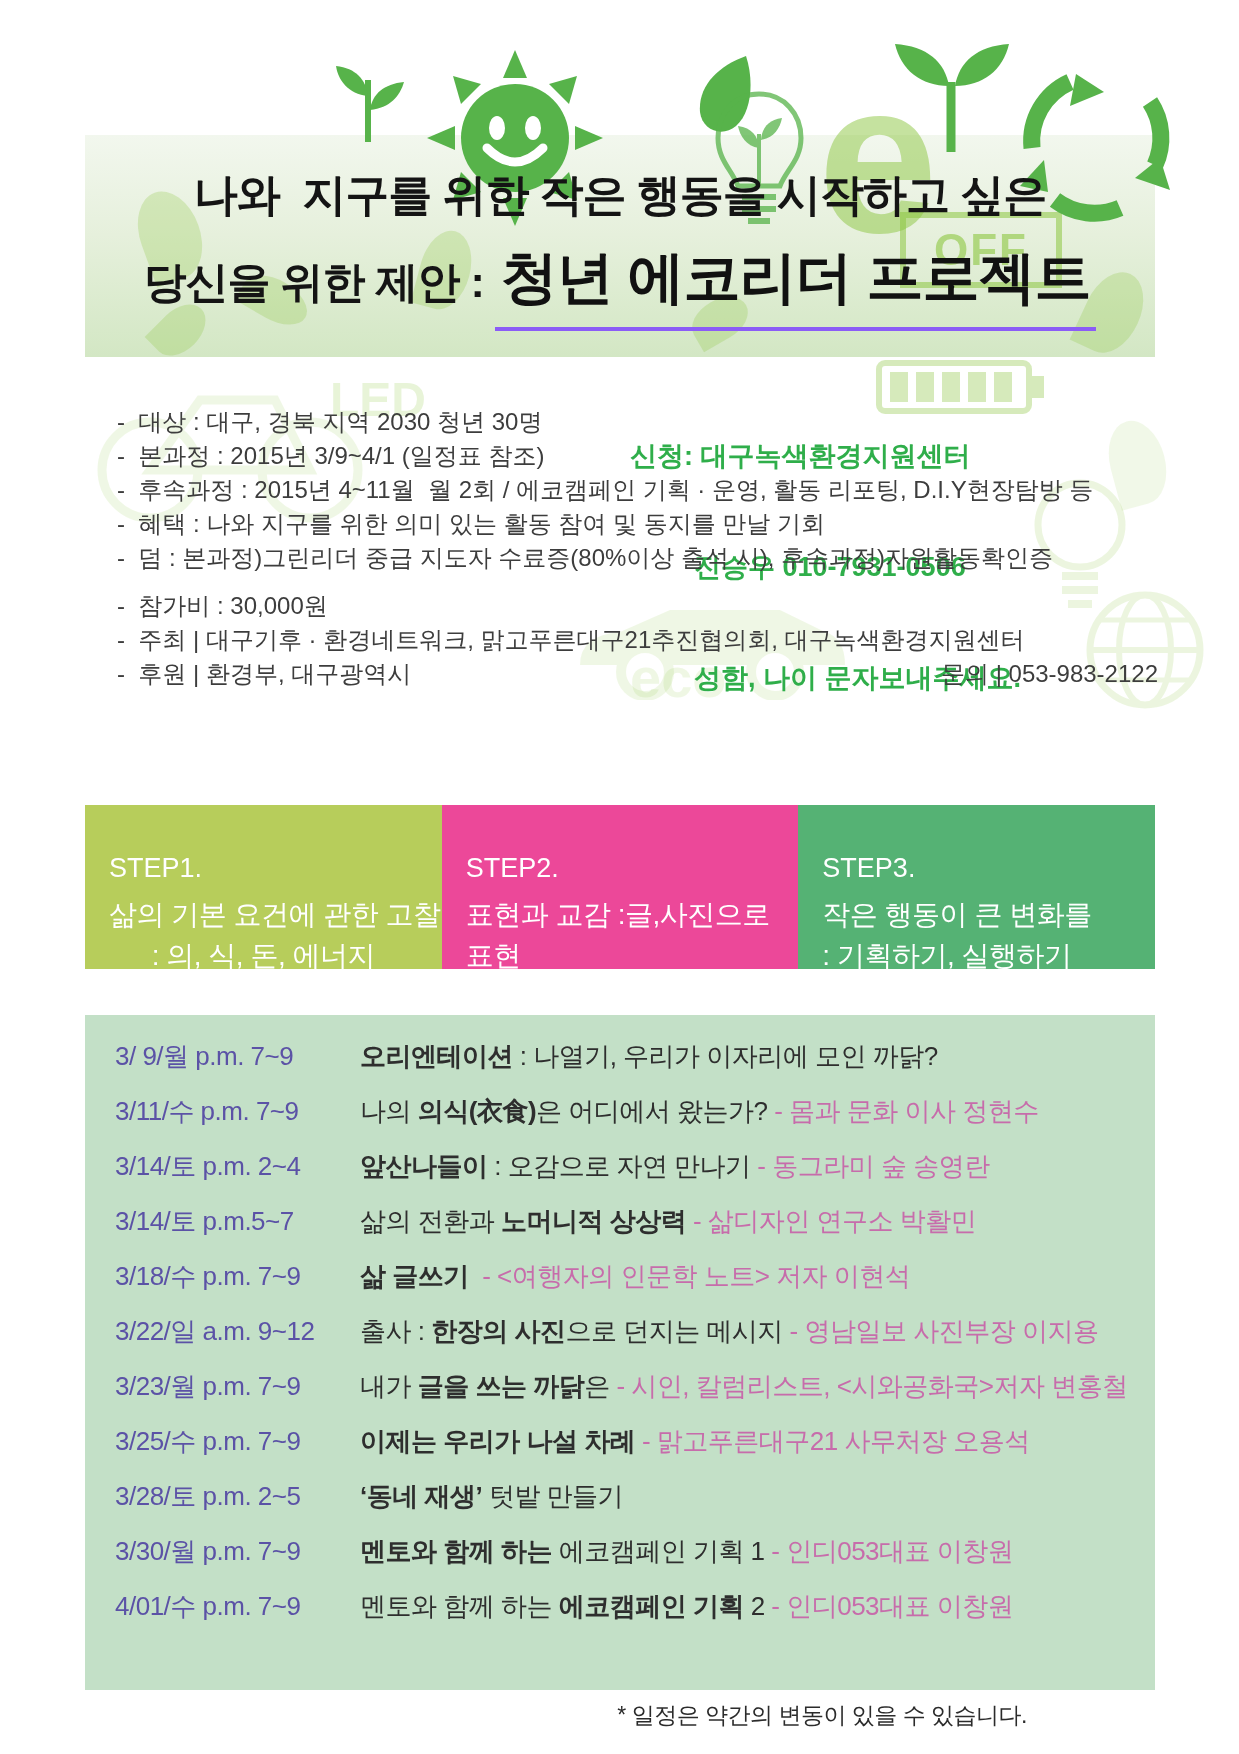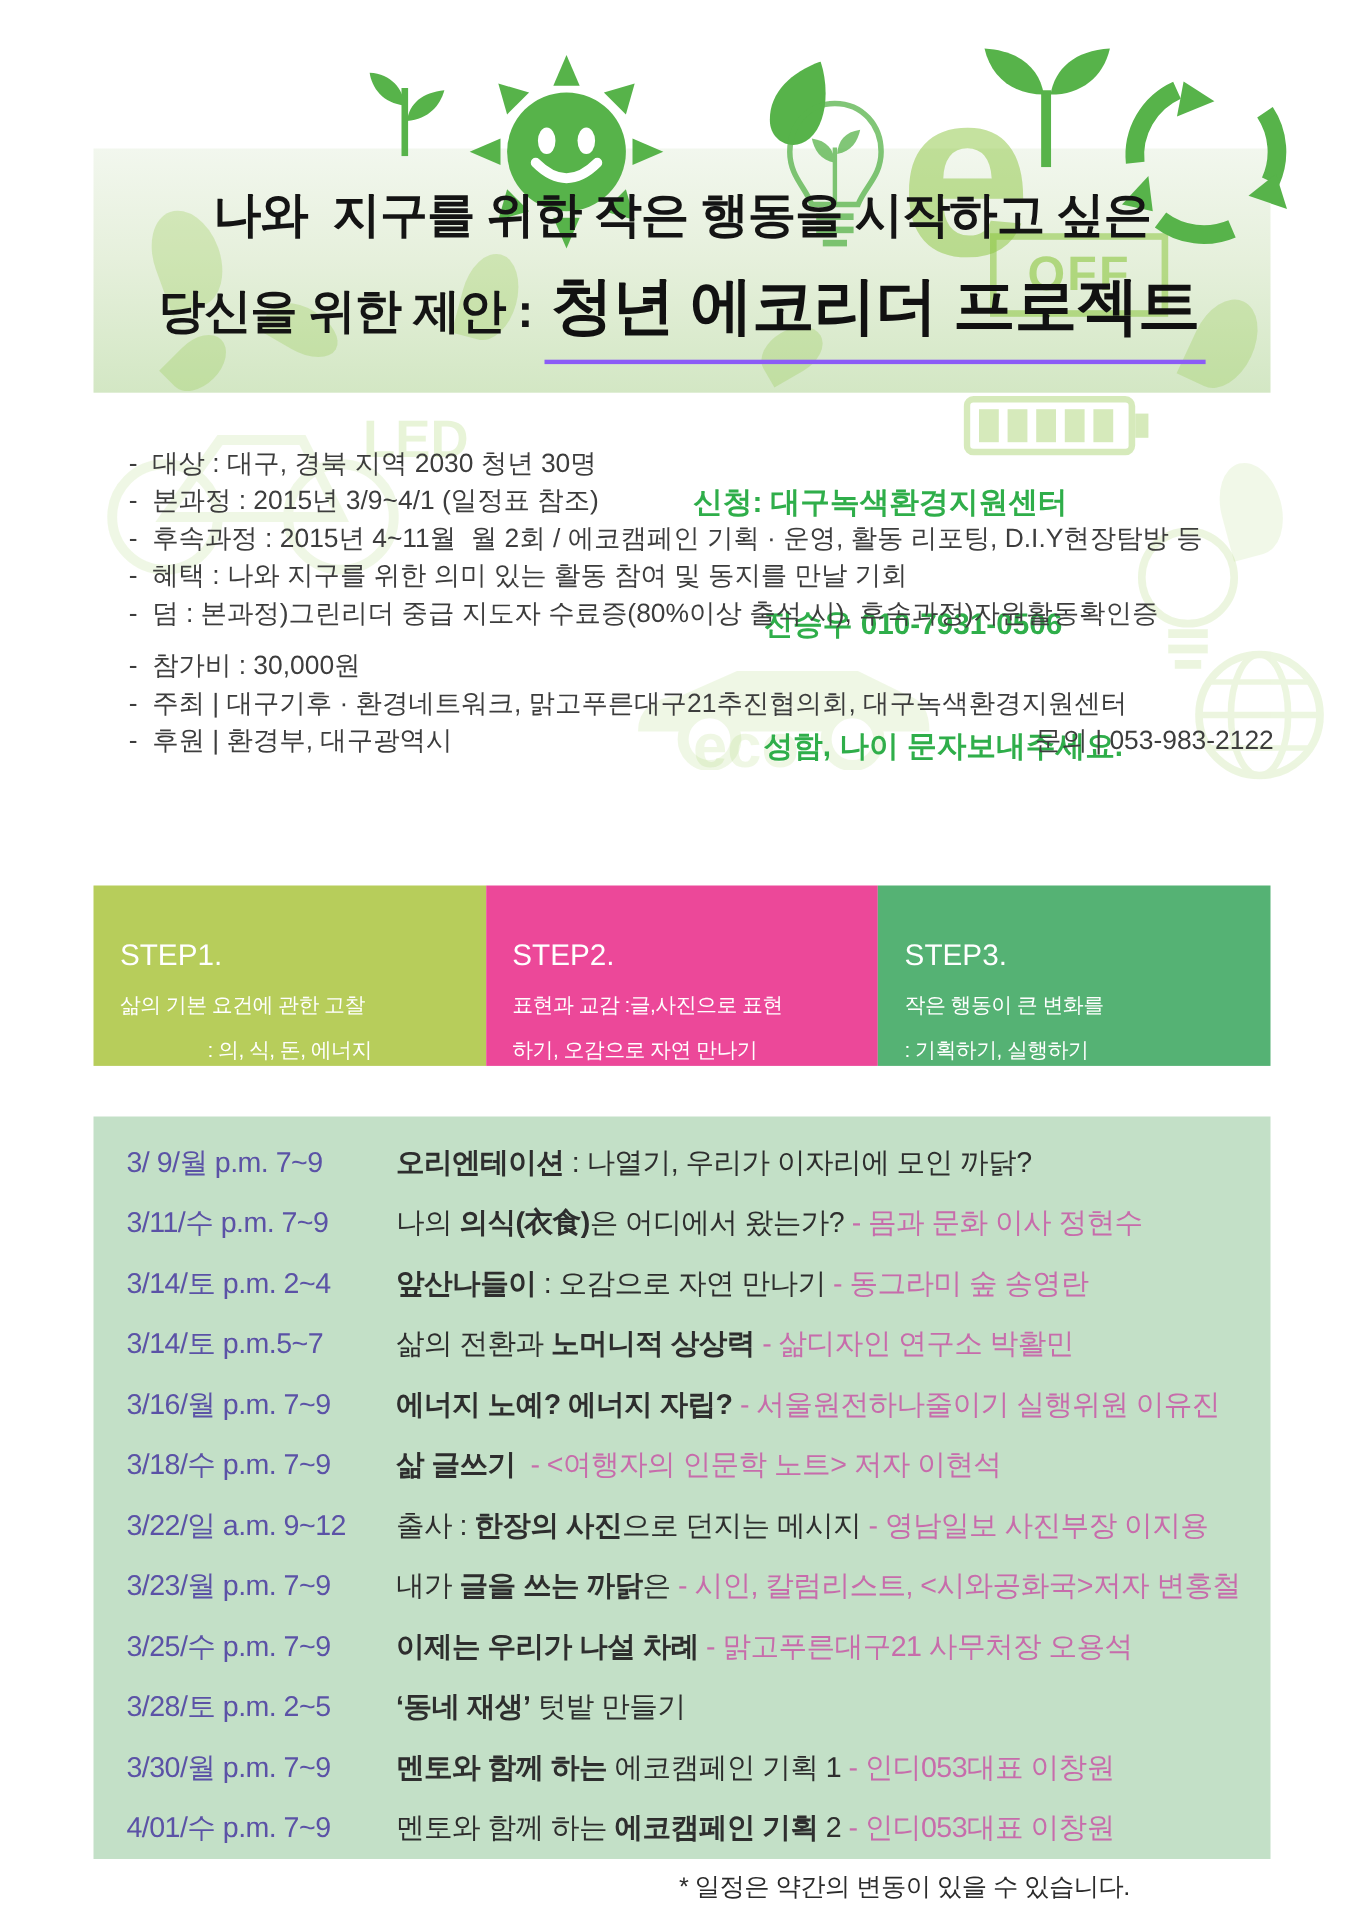--- a/index.html
+++ b/index.html
@@ -55,21 +55,21 @@
   }
   .contact .indent{padding-left:64px;}
   
   .info-list{position:absolute;left:90px;top:410px;width:1068px;font-size:24px;color:#3d3d3d;}
   .info-item{margin-bottom:10px;line-height:24px;display:flex;justify-content:space-between;white-space:pre-wrap;margin-left:27px;}
   .info-item.gap{margin-top:24px;}
   
   .steps{position:absolute;left:85px;top:805px;width:1070px;height:164px;display:flex;}
   .step-box{flex:1;color:#fff;padding:48px 0 0 24px;box-sizing:border-box;}
   .step-label{font-size:27px;margin-bottom:10px;}
-  .step-line{font-size:19px;line-height:41px;letter-spacing:-0.5px;}
+  .step-line{font-size:28px;line-height:41px;letter-spacing:-0.5px;}
   .step-box:first-child .step-line2{text-align:center;padding-right:24px;}
   
   .schedule{
     position:absolute;left:85px;top:1015px;width:1070px;height:675px;
     background:var(--sched-bg);padding-top:14px;box-sizing:border-box;
   }
   .sch-row{display:flex;height:55px;align-items:center;}
   .sch-date{width:245px;padding-left:30px;flex:none;font-size:26px;color:var(--purple);letter-spacing:-0.5px;}
   .sch-content{font-size:26px;color:#2e2e2e;letter-spacing:-0.5px;white-space:pre;}
   .sch-content .b{font-weight:bold;}
@@ -235,24 +235,20 @@
       </div>
       <div class="sch-row">
         <div class="sch-date">3/14/토 p.m. 2~4</div>
         <div class="sch-content"><span class="b">앞산나들이</span><span> : 오감으로 자연 만나기</span><span class="pink"> - 동그라미 숲 송영란</span></div>
       </div>
       <div class="sch-row">
         <div class="sch-date">3/14/토 p.m.5~7</div>
         <div class="sch-content"><span>삶의 전환과 </span><span class="b">노머니적 상상력</span><span class="pink"> - 삶디자인 연구소 박활민</span></div>
       </div>
       <div class="sch-row">
-        <div class="sch-date">3/16/월 p.m. 7~9</div>
-        <div class="sch-content"><span class="b">에너지 노예? 에너지 자립?</span><span class="pink"> - 서울원전하나줄이기 실행위원 이유진</span></div>
-      </div>
-      <div class="sch-row">
         <div class="sch-date">3/18/수 p.m. 7~9</div>
         <div class="sch-content"><span class="b">삶 글쓰기</span><span>  </span><span class="pink">- &lt;여행자의 인문학 노트&gt; 저자 이현석</span></div>
       </div>
       <div class="sch-row">
         <div class="sch-date">3/22/일 a.m. 9~12</div>
         <div class="sch-content"><span>출사 : </span><span class="b">한장의 사진</span><span>으로 던지는 메시지</span><span class="pink"> - 영남일보 사진부장 이지용</span></div>
       </div>
       <div class="sch-row">
         <div class="sch-date">3/23/월 p.m. 7~9</div>
         <div class="sch-content"><span>내가 </span><span class="b">글을 쓰는 까닭</span><span>은</span><span class="pink"> - 시인, 칼럼리스트, &lt;시와공화국&gt;저자 변홍철</span></div>

